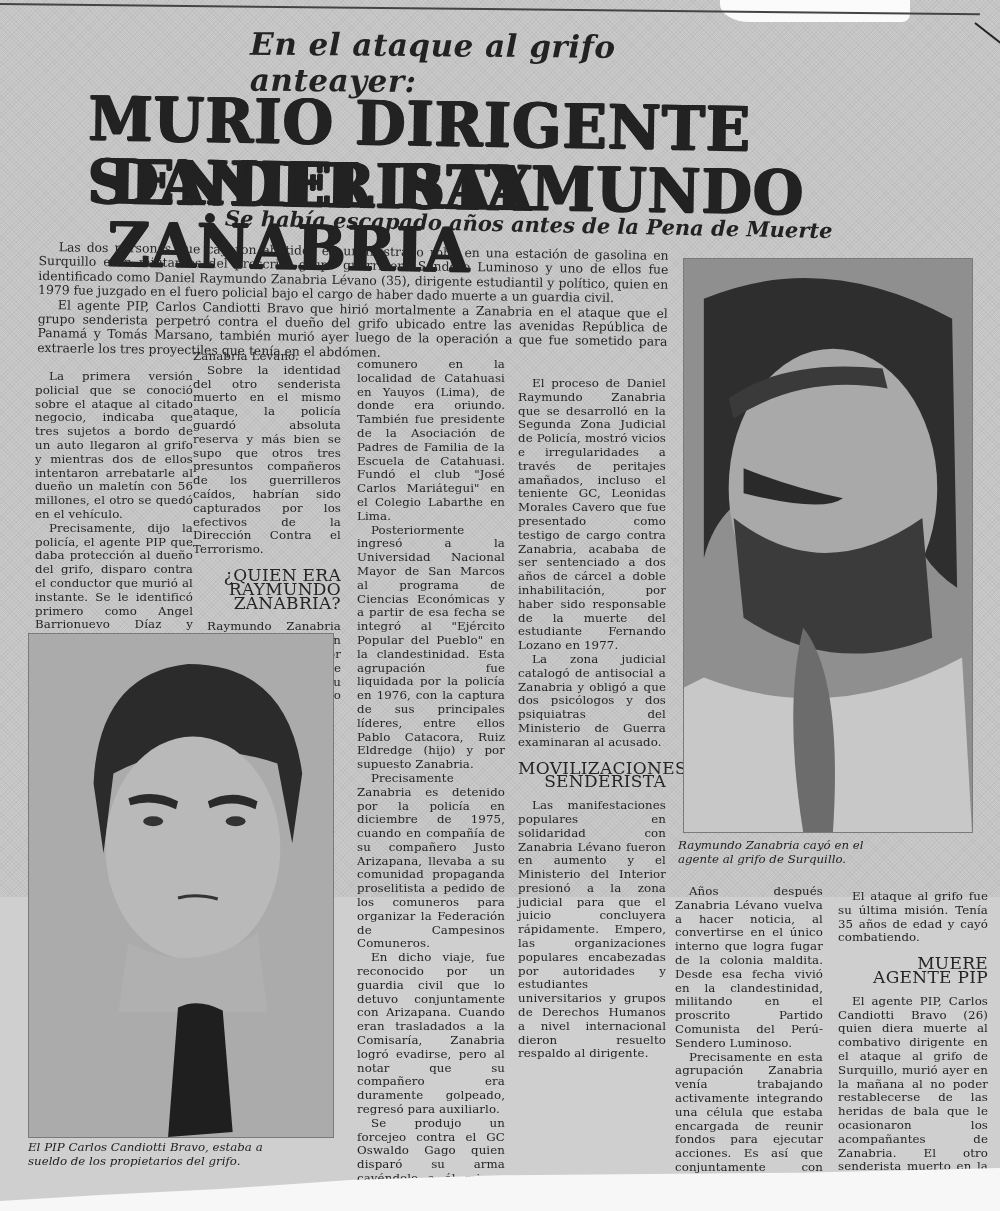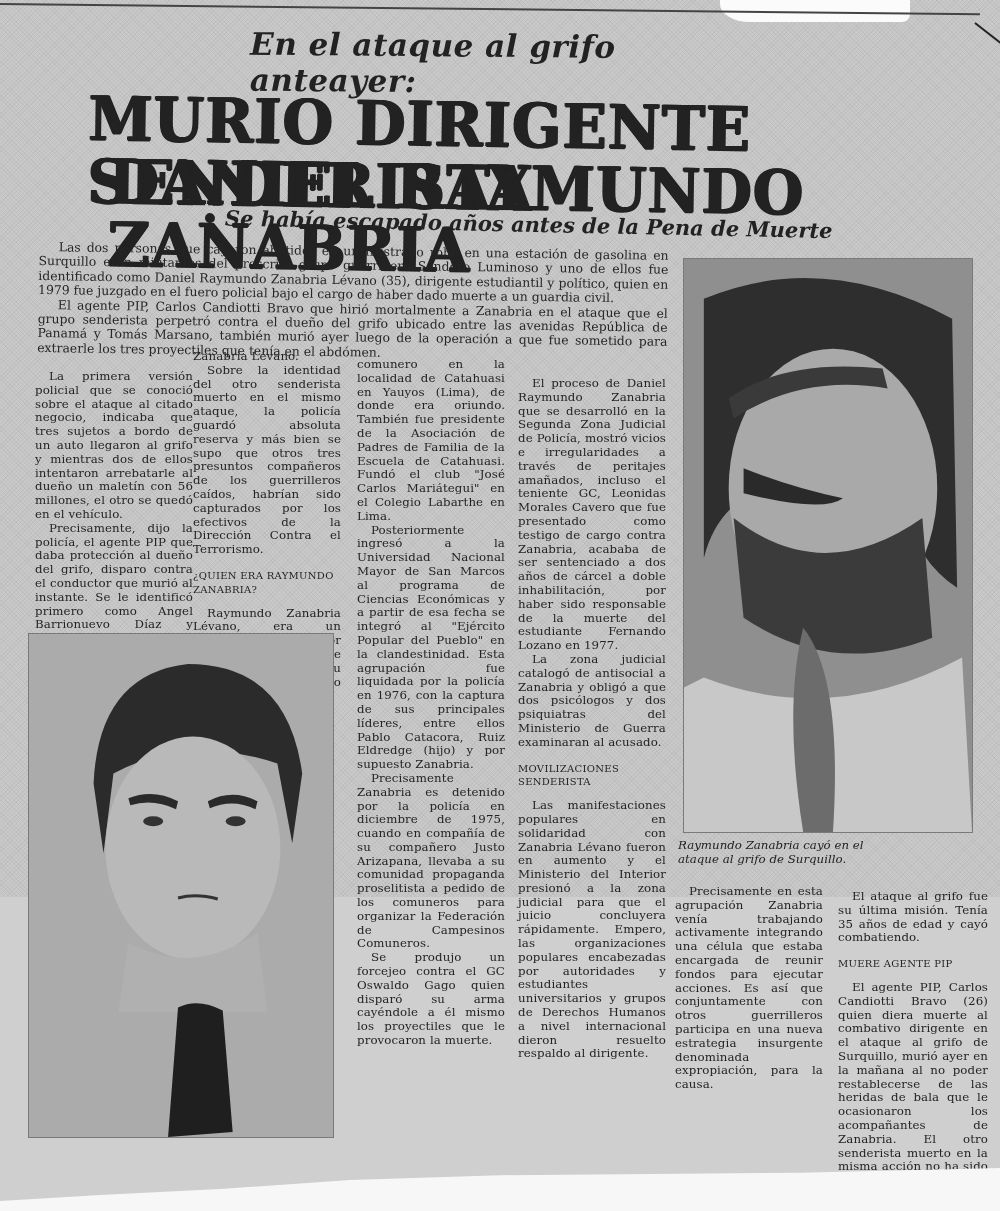--- a/index.html
+++ b/index.html
@@ -65,21 +65,21 @@
   }
   .lead p { text-indent: 20px; }
 
   .col {
     position: absolute; font-size: 11.8px; line-height: 13.8px; text-align: justify; color: #242424;
     letter-spacing: 0.1px;
   }
   .col p { text-indent: 14px; }
   .col p.noindent { text-indent: 0; }
   .subhead {
-    text-align: left; font-size: 10px; margin: 12px 0 10px; letter-spacing: 0.3px; text-indent: 0 !important;
+    text-align: right; font-size: 17px; margin: 12px 0 10px; letter-spacing: 0.3px; text-indent: 0 !important;
   }
 
   .c1 { left: 35px; top: 370px; width: 158px; }
   .c2 { left: 193px; top: 350px; width: 148px; }
   .c3 { left: 357px; top: 358px; width: 148px; }
   .c4 { left: 518px; top: 377px; width: 148px; }
   .c5 { left: 675px; top: 885px; width: 148px; }
   .c6 { left: 838px; top: 890px; width: 150px; }
 
   .photo {
@@ -130,20 +130,21 @@
     <p class="noindent">Zanabria Lévano.</p>
     <p>Sobre la identidad del otro senderista muerto en el mismo ataque, la policía guardó absoluta reserva y más bien se supo que otros tres presuntos compañeros de los guerrilleros caídos, habrían sido capturados por los efectivos de la Dirección Contra el Terrorismo.</p>
     <div class="subhead">¿QUIEN ERA RAYMUNDO ZANABRIA?</div>
     <p>Raymundo Zanabria Lévano, era un vehemente luchador social que a la edad de 17 años inició su trayectoria como dirigente</p>
   </div>
 
   <div class="col c3">
     <p class="noindent">comunero en la localidad de Catahuasi en Yauyos (Lima), de donde era oriundo. También fue presidente de la Asociación de Padres de Familia de la Escuela de Catahuasi. Fundó el club "José Carlos Mariátegui" en el Colegio Labarthe en Lima.</p>
     <p>Posteriormente ingresó a la Universidad Nacional Mayor de San Marcos al programa de Ciencias Económicas y a partir de esa fecha se integró al "Ejército Popular del Pueblo" en la clandestinidad. Esta agrupación fue liquidada por la policía en 1976, con la captura de sus principales líderes, entre ellos Pablo Catacora, Ruiz Eldredge (hijo) y por supuesto Zanabria.</p>
     <p>Precisamente Zanabria es detenido por la policía en diciembre de 1975, cuando en compañía de su compañero Justo Arizapana, llevaba a su comunidad propaganda proselitista a pedido de los comuneros para organizar la Federación de Campesinos Comuneros.</p>
+    <p>En dicho viaje, fue reconocido por un guardia civil que lo detuvo conjuntamente con Arizapana. Cuando eran trasladados a la Comisaría, Zanabria logró evadirse, pero al notar que su compañero era duramente golpeado, regresó para auxiliarlo.</p>
     <p>Se produjo un forcejeo contra el GC Oswaldo Gago quien disparó su arma cayéndole a él mismo los proyectiles que le provocaron la muerte.</p>
 
   </div>
 
   <div class="col c4">
     <p>El proceso de Daniel Raymundo Zanabria que se desarrolló en la Segunda Zona Judicial de Policía, mostró vicios e irregularidades a través de peritajes amañados, incluso el teniente GC, Leonidas Morales Cavero que fue presentado como testigo de cargo contra Zanabria, acababa de ser sentenciado a dos años de cárcel a doble inhabilitación, por haber sido responsable de la muerte del estudiante Fernando Lozano en 1977.</p>
     <p>La zona judicial catalogó de antisocial a Zanabria y obligó a que dos psicólogos y dos psiquiatras del Ministerio de Guerra examinaran al acusado.</p>
     <div class="subhead">MOVILIZACIONES SENDERISTA</div>
     <p>Las manifestaciones populares en solidaridad con Zanabria Lévano fueron en aumento y el Ministerio del Interior presionó a la zona judicial para que el juicio concluyera rápidamente. Empero, las organizaciones populares encabezadas por autoridades y estudiantes universitarios y grupos de Derechos Humanos a nivel internacional dieron resuelto respaldo al dirigente.</p>
 
@@ -154,38 +155,40 @@
       <rect x="0" y="0" width="290" height="575" fill="#8f8f8f"></rect>
       <path d="M20 40 Q140 -10 270 60 L275 330 Q230 300 220 240 L60 240 Q30 260 20 300 Z" fill="#2e2e2e"></path>
       <ellipse cx="150" cy="230" rx="105" ry="140" fill="#a9a9a9"></ellipse>
       <path d="M45 140 Q100 100 200 110 L205 130 Q120 115 50 160 Z" fill="#3a3a3a"></path>
       <path d="M60 210 Q110 230 160 240 Q140 255 60 235 Z" fill="#2a2a2a"></path>
       <path d="M50 260 Q140 330 240 260 L250 380 Q150 420 60 360 Z" fill="#3b3b3b"></path>
       <path d="M20 420 Q150 470 280 400 L290 575 L0 575 L0 430 Z" fill="#c8c8c8"></path>
       <path d="M120 370 Q160 420 150 575 L120 575 Q100 450 120 370 Z" fill="#6c6c6c"></path>
     </svg>
   </div>
-  <div class="caption cap-right">Raymundo Zanabria cayó en el ataque al grifo de Surquillo.</div>
+  <div class="caption cap-right">Raymundo Zanabria cayó en el agente al grifo de Surquillo.</div>
 
   <div class="photo photo-left">
     <svg viewBox="0 0 306 505" preserveAspectRatio="none">
       <rect x="0" y="0" width="306" height="505" fill="#ababab"></rect>
       <path d="M65 150 Q70 40 160 30 Q260 30 275 140 L265 210 L250 130 Q160 100 85 140 L75 220 Z" fill="#2b2b2b"></path>
       <ellipse cx="165" cy="215" rx="88" ry="112" fill="#b9b9b9"></ellipse>
       <path d="M100 165 Q125 155 150 168 L148 176 Q125 165 102 172 Z" fill="#2a2a2a"></path>
       <path d="M180 168 Q205 155 230 168 L228 176 Q205 165 182 175 Z" fill="#2a2a2a"></path>
       <ellipse cx="125" cy="188" rx="10" ry="5" fill="#333"></ellipse>
       <ellipse cx="208" cy="188" rx="10" ry="5" fill="#333"></ellipse>
       <path d="M150 265 Q168 260 190 266" stroke="#333" stroke-width="3" fill="none"></path>
       <path d="M100 310 Q165 345 230 300 L240 380 L90 380 Z" fill="#b0b0b0"></path>
       <path d="M150 375 Q170 365 195 378 L205 500 L140 505 Z" fill="#1f1f1f"></path>
     </svg>
   </div>
+  <div class="caption cap-left">El PIP Carlos Candiotti Bravo, estaba a sueldo de los propietarios del grifo.</div>
 
   <div class="col c5">
+    <p>Años después Zanabria Lévano vuelva a hacer noticia, al convertirse en el único interno que logra fugar de la colonia maldita. Desde esa fecha vivió en la clandestinidad, militando en el proscrito Partido Comunista del Perú-Sendero Luminoso.</p>
     <p>Precisamente en esta agrupación Zanabria venía trabajando activamente integrando una célula que estaba encargada de reunir fondos para ejecutar acciones. Es así que conjuntamente con otros guerrilleros participa en una nueva estrategia insurgente denominada expropiación, para la causa.</p>
   </div>
 
   <div class="col c6">
     <p>El ataque al grifo fue su última misión. Tenía 35 años de edad y cayó combatiendo.</p>
     <div class="subhead">MUERE AGENTE PIP</div>
     <p>El agente PIP, Carlos Candiotti Bravo (26) quien diera muerte al combativo dirigente en el ataque al grifo de Surquillo, murió ayer en la mañana al no poder restablecerse de las heridas de bala que le ocasionaron los acompañantes de Zanabria. El otro senderista muerto en la misma acción no ha sido identificado.</p>
     <p>El PIP, Candiotti, viene siendo velado en el local del Centro de Instrucción PIP, de la avenida Arambrú y hoy será enterrado.</p>
   </div>
 

